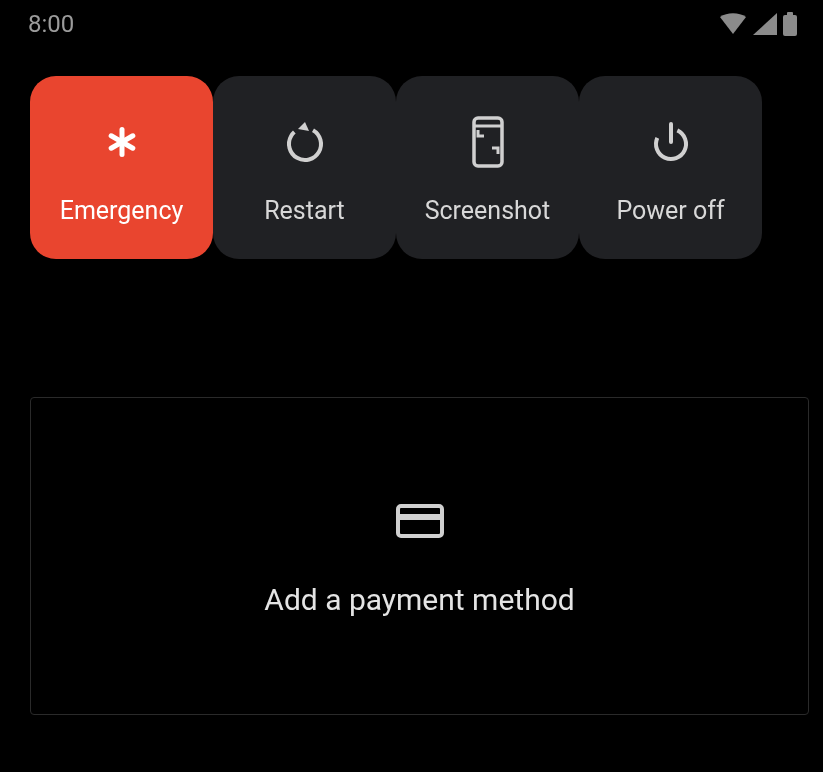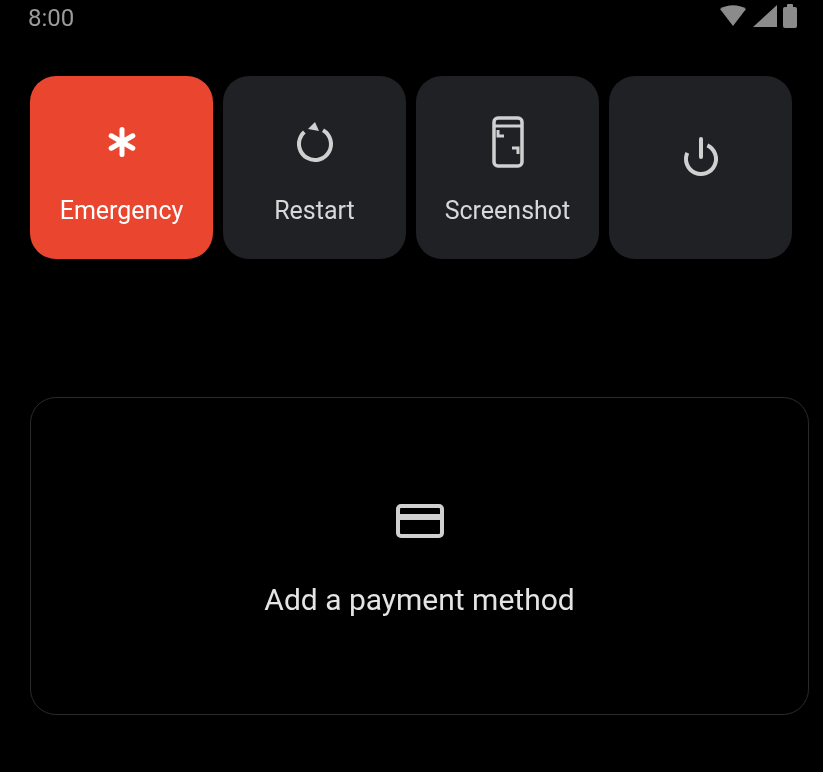--- a/index.html
+++ b/index.html
@@ -6,40 +6,39 @@
   body {
     width: 823px;
     height: 772px;
     background: #000000;
     font-family: Roboto, -apple-system, BlinkMacSystemFont, "Segoe UI", Helvetica, Arial, sans-serif;
     overflow: hidden;
     position: relative;
   }
   .status-bar {
     display: flex;
-    align-items: flex-start;
+    align-items: center;
     justify-content: space-between;
     padding: 4px 26px 10px 28px;
     height: 54px;
   }
   .status-time {
     color: #9b9b9b;
     font-size: 24px;
     font-weight: 400;
   }
   .status-icons {
     display: flex;
     align-items: center;
     gap: 6px;
   }
   .status-icons svg { display: block; }
   .power-row {
     display: flex;
     padding: 22px 30px 0 30px;
-    gap: 10px;
   }
   .tile {
     width: 183px;
     height: 183px;
     background: #202124;
     border-radius: 26px;
     display: flex;
     flex-direction: column;
     align-items: center;
     justify-content: center;
@@ -58,21 +57,21 @@
     justify-content: center;
     margin-bottom: 22px;
   }
   .tile-label {
     font-size: 25px;
     font-weight: 400;
   }
   .payment-panel {
     margin: 138px 14px 0 30px;
     border: 1.5px solid #2a2a2a;
-    border-radius: 26px;
+    border-radius: 4px;
     height: 318px;
     display: flex;
     flex-direction: column;
     align-items: center;
     justify-content: center;
     cursor: pointer;
     gap: 36px;
   }
   .payment-icon {
     width: 50px;
@@ -148,20 +147,21 @@
     <div class="tile-label">Screenshot</div>
   </div>
 
   <div class="tile">
     <div class="tile-icon">
       <svg width="44" height="44" viewBox="0 0 44 44">
         <circle cx="22" cy="24" r="15" fill="none" stroke="#d0d0d0" stroke-width="4" stroke-dasharray="70 24" transform="rotate(-65 22 24)"></circle>
         <line x1="22" y1="4" x2="22" y2="22" stroke="#d0d0d0" stroke-width="4" stroke-linecap="round"></line>
       </svg>
     </div>
+    <div class="tile-label">Power off</div>
   </div>
 </div>
 
 <div class="payment-panel">
   <div class="payment-icon">
     <svg width="48" height="38" viewBox="0 0 48 38">
       <rect x="2" y="4" width="44" height="30" rx="3" fill="none" stroke="#d0d0d0" stroke-width="4"></rect>
       <rect x="2" y="12" width="44" height="6" fill="#d0d0d0"></rect>
     </svg>
   </div>

